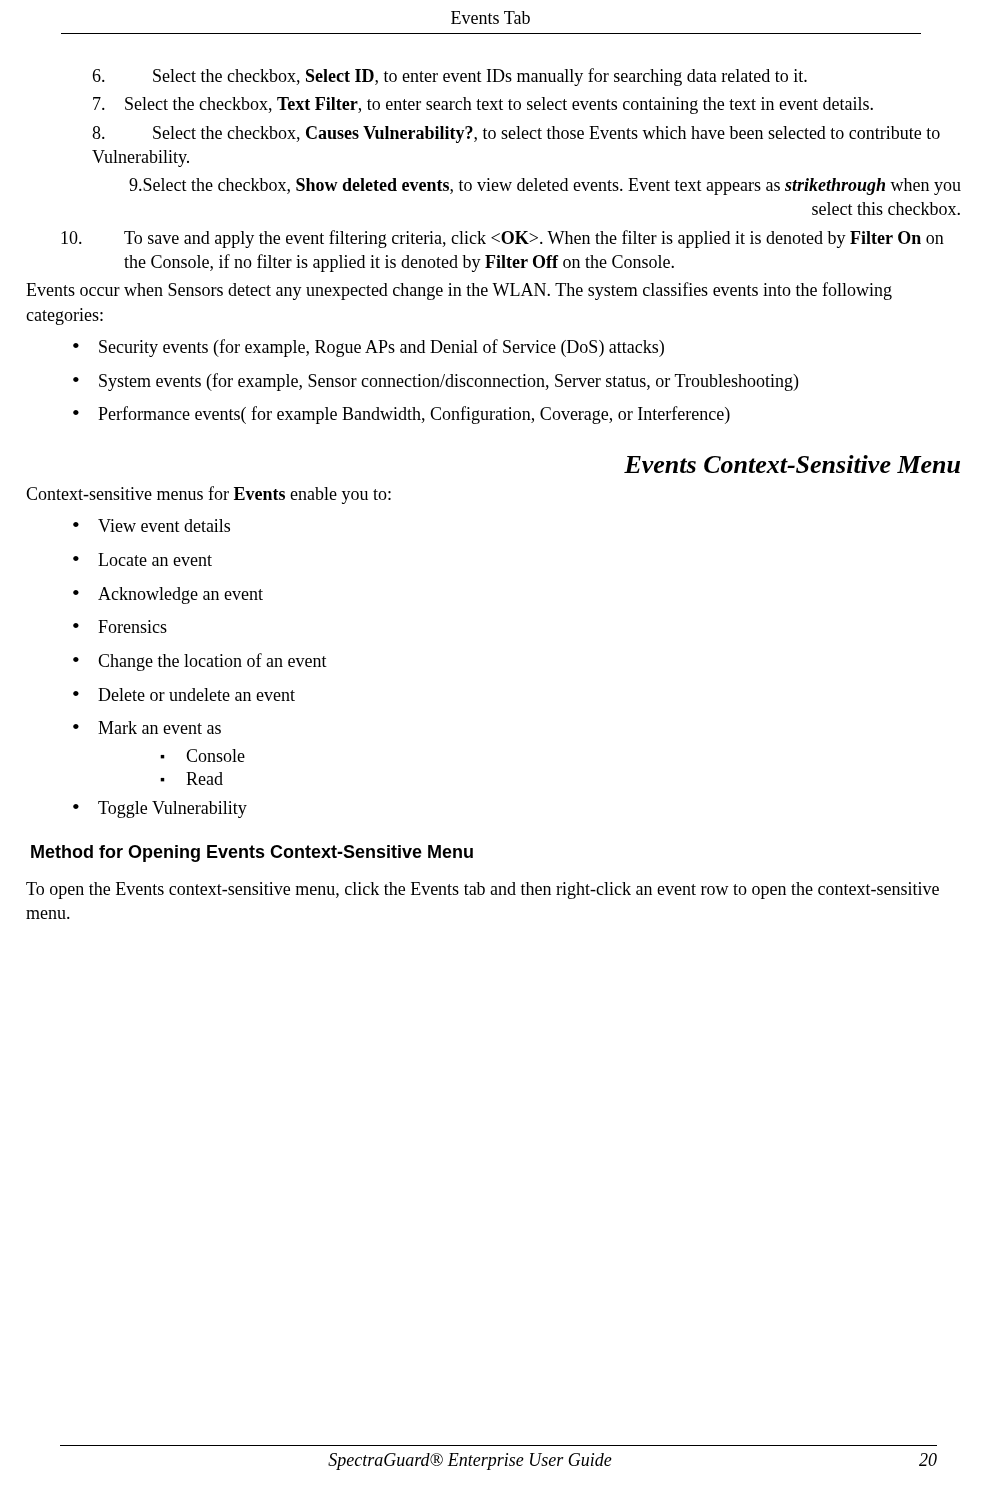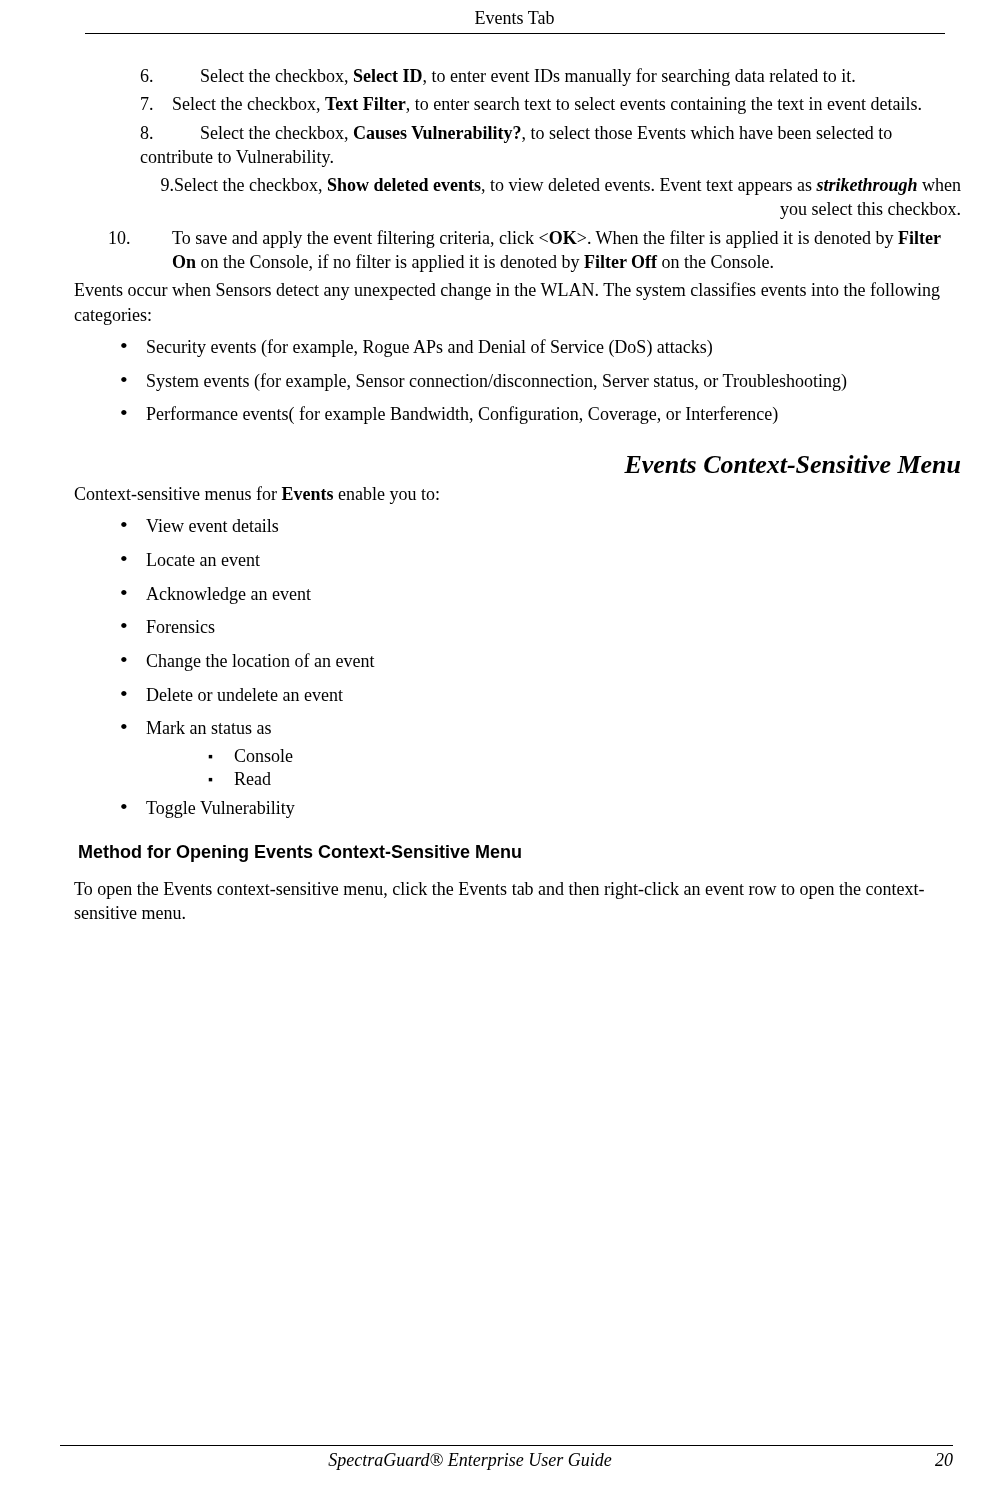--- a/index.html
+++ b/index.html
@@ -8,21 +8,20 @@
       padding: 0;
       width: 981px;
       background: white;
       color: #000;
     }
     .page {
       width: 981px;
       height: 1493px;
       position: relative;
       box-sizing: border-box;
-      padding-left: 48px;
     }
     .header {
       text-align: center;
       padding-top: 8px;
       font-size: 18px;
       border-bottom: 1px solid #000;
       width: 860px;
       margin: 0 auto;
       padding-bottom: 4px;
     }
@@ -94,21 +93,21 @@
     h3.subsubsection {
       font-family: Arial, Helvetica, sans-serif;
       font-size: 18px;
       font-weight: bold;
       margin: 20px 0 14px 10px;
     }
     .footer {
       position: absolute;
       bottom: 22px;
       left: 60px;
-      right: 28px;
+      right: 44px;
       border-top: 1px solid #000;
       padding-top: 4px;
       font-style: italic;
       font-size: 18px;
     }
     .footer-title {
       display: inline-block;
       width: 820px;
       text-align: center;
     }
@@ -159,21 +158,21 @@
     <h2 class="subsection">Events Context-Sensitive Menu</h2>
     <p class="body-text">
       <span>Context-sensitive menus for </span><span class="bold">Events</span><span> enable you to:</span>
     </p>
     <div class="ul-item"><span>View event details</span></div>
     <div class="ul-item"><span>Locate an event</span></div>
     <div class="ul-item"><span>Acknowledge an event</span></div>
     <div class="ul-item"><span>Forensics</span></div>
     <div class="ul-item"><span>Change the location of an event</span></div>
     <div class="ul-item"><span>Delete or undelete an event</span></div>
-    <div class="ul-item"><span>Mark an status as</span></div>
+    <div class="ul-item"><span>Mark an event as</span></div>
     <div class="sub-ul-item"><span>Console</span></div>
     <div class="sub-ul-item"><span>Read</span></div>
     <div class="ul-item"><span>Toggle Vulnerability</span></div>
 
     <h3 class="subsubsection">Method for Opening Events Context-Sensitive Menu</h3>
     <p class="body-text">To open the Events context-sensitive menu, click the Events tab and then right-click an event row to open the context-sensitive menu.</p>
 
   </div>
 
   <div class="footer">

